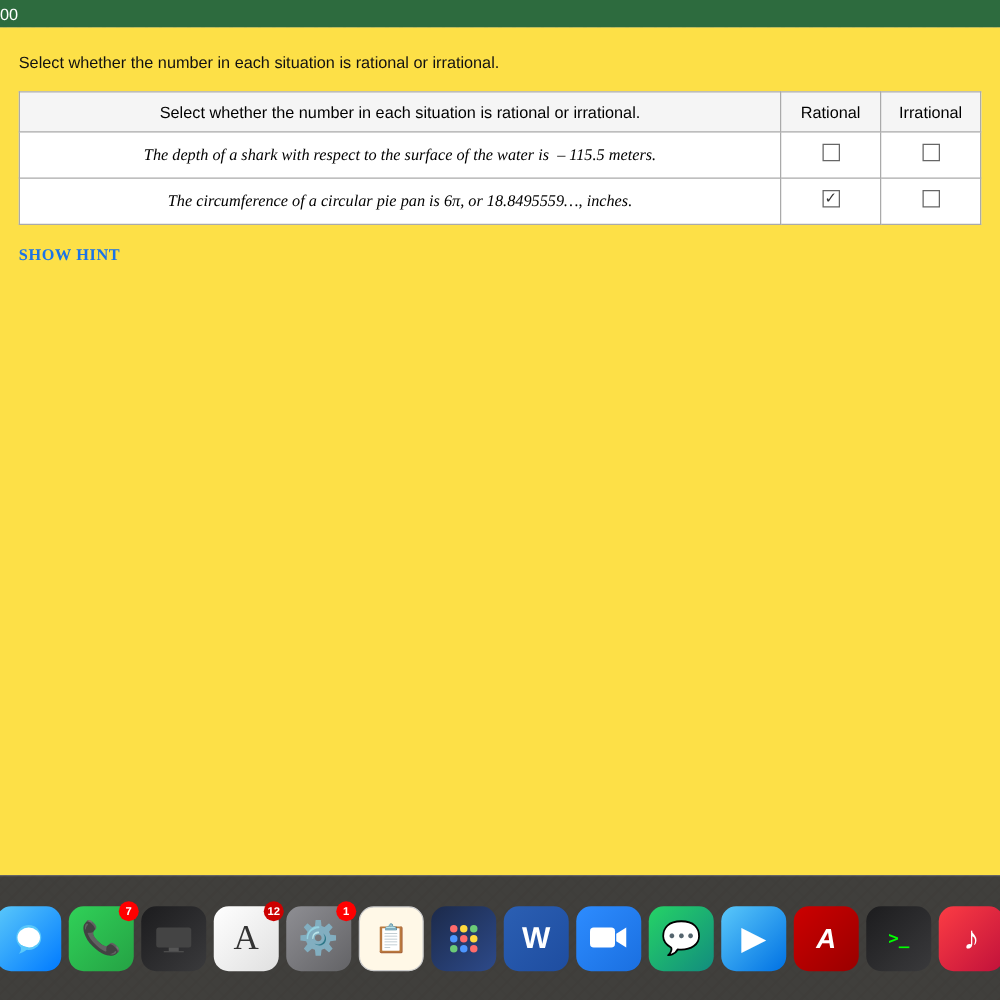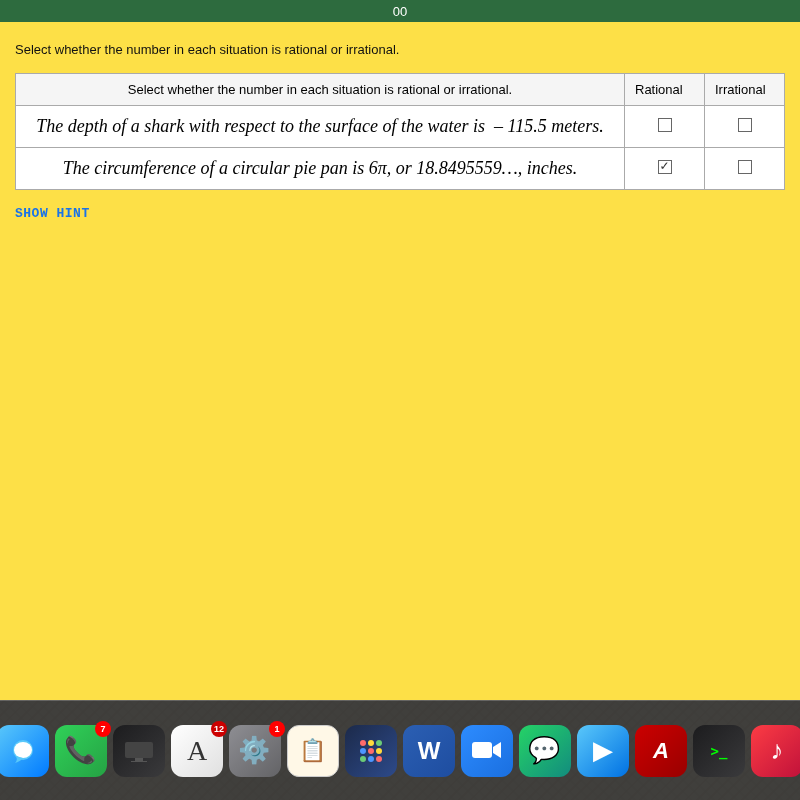--- a/index.html
+++ b/index.html
@@ -34,21 +34,21 @@
     }
 
     
     .top-bar {
       position: absolute;
       top: 0; left: 0; right: 0;
       height: 22px;
       background: #2d6b3e;
       display: flex;
       align-items: center;
-      justify-content: center;
+      justify-content: flex-start;
       padding-right: 0;
     }
 
     .top-bar-time {
       color: white;
       font-size: 13px;
       font-family: -apple-system, sans-serif;
     }
 
     
@@ -79,34 +79,34 @@
     }
 
     .quiz-table th, .quiz-table td {
       border: 1px solid #aaa;
       padding: 8px 10px;
     }
 
     .quiz-table thead th {
       background: #f5f5f5;
       font-weight: normal;
-      text-align: left;
+      text-align: center;
       font-size: 13px;
       font-family: Arial, sans-serif;
     }
 
     .quiz-table thead th.description-header {
       text-align: center;
     }
 
     .quiz-table tbody td.description {
       text-align: center;
       font-family: Georgia, serif;
       font-style: italic;
-      font-size: 18px;
+      font-size: 13px;
       padding: 10px 14px;
     }
 
     .quiz-table tbody td.checkbox-cell {
       text-align: center;
       width: 80px;
     }
 
     .checkbox-input {
       width: 14px;
@@ -134,21 +134,21 @@
       left: 1px;
       font-size: 12px;
       color: #333;
     }
 
     .show-hint {
       margin-top: 16px;
       color: #1a73e8;
       font-size: 13px;
       font-weight: bold;
-      font-family: Liberation Mono, monospace;
+      font-family: Liberation Serif, serif;
       cursor: pointer;
       letter-spacing: 0.5px;
     }
 
     
     .overline {
       text-decoration: overline;
     }
 
     

